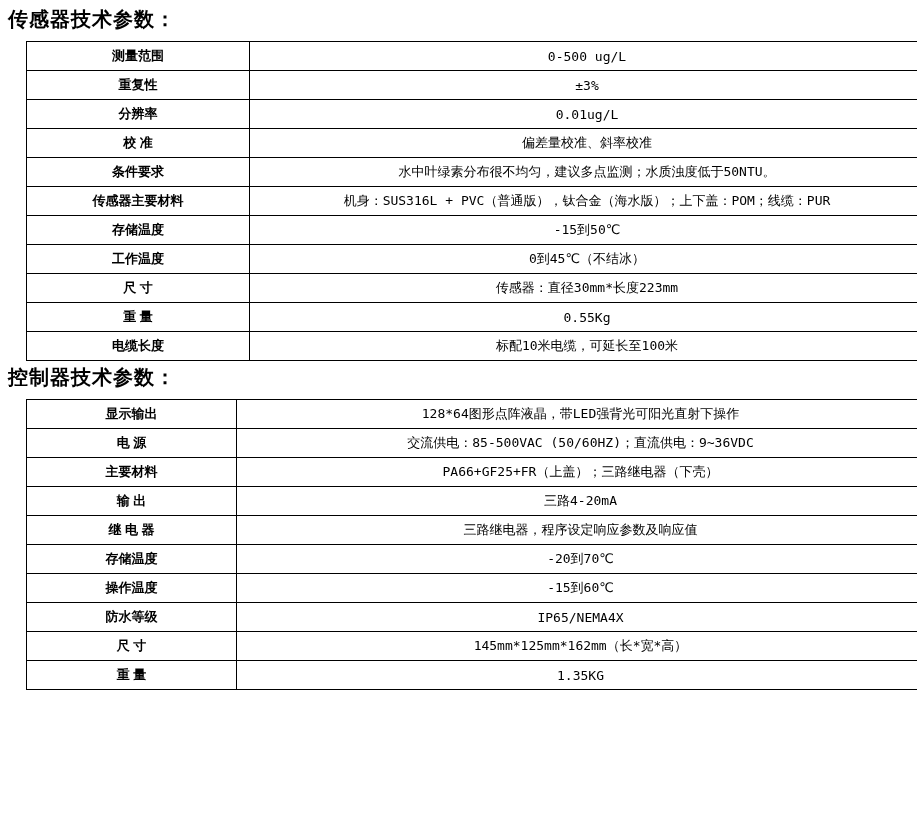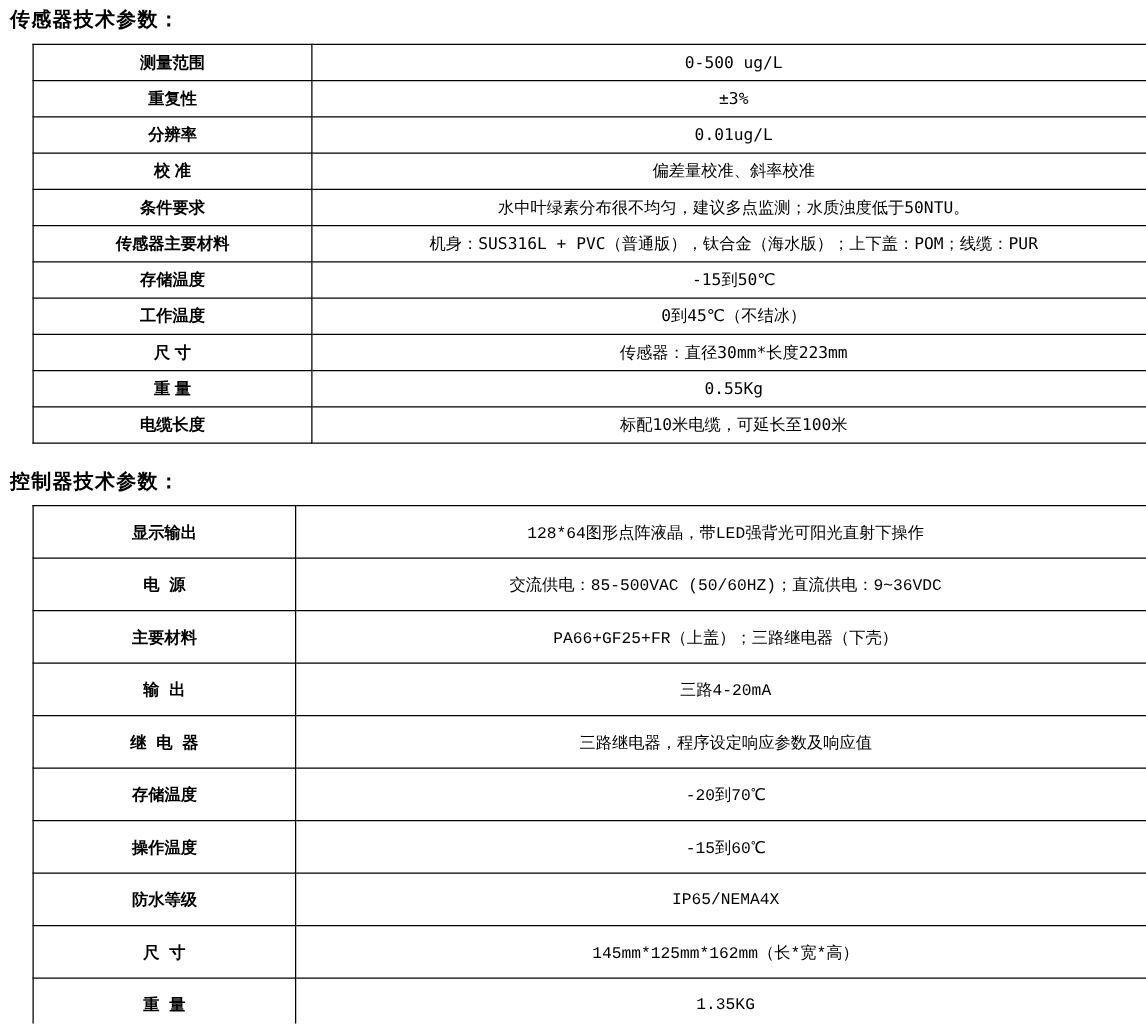--- a/index.html
+++ b/index.html
@@ -11,44 +11,44 @@
     font-family: "Liberation Sans", "DejaVu Sans", sans-serif;
   }
   .doc {
     width: 917px;
     height: 819px;
     padding: 6px 7px 0 8px;
     background: #ffffff;
     overflow: hidden;
   }
   .section-heading {
-    font-size: 16px;
+    font-size: 20px;
     font-weight: bold;
     color: #000000;
     margin: 0 0 8px 0;
     letter-spacing: 1px;
     font-family: Liberation Mono, monospace;
   }
   .section + .section .section-heading {
-    margin-top: 20px;
+    margin-top: 3px;
   }
   table.spec-table {
     border-collapse: collapse;
     width: 899px;
     margin-left: 18px;
     table-layout: fixed;
   }
   table.spec-table td {
     border: 1px solid #000000;
     height: 29px;
     vertical-align: middle;
     overflow: hidden;
     white-space: nowrap;
   }
-  table.t2 td { height: 42px; font-family: Liberation Mono, monospace; }
+  table.t2 td { height: 29px; }
   td.label {
     font-weight: bold;
     text-align: center;
     font-size: 13px;
     font-family: "Liberation Sans", "DejaVu Sans", sans-serif;
   }
   td.value {
     font-size: 13px;
     padding: 0 8px;
     text-align: center;

